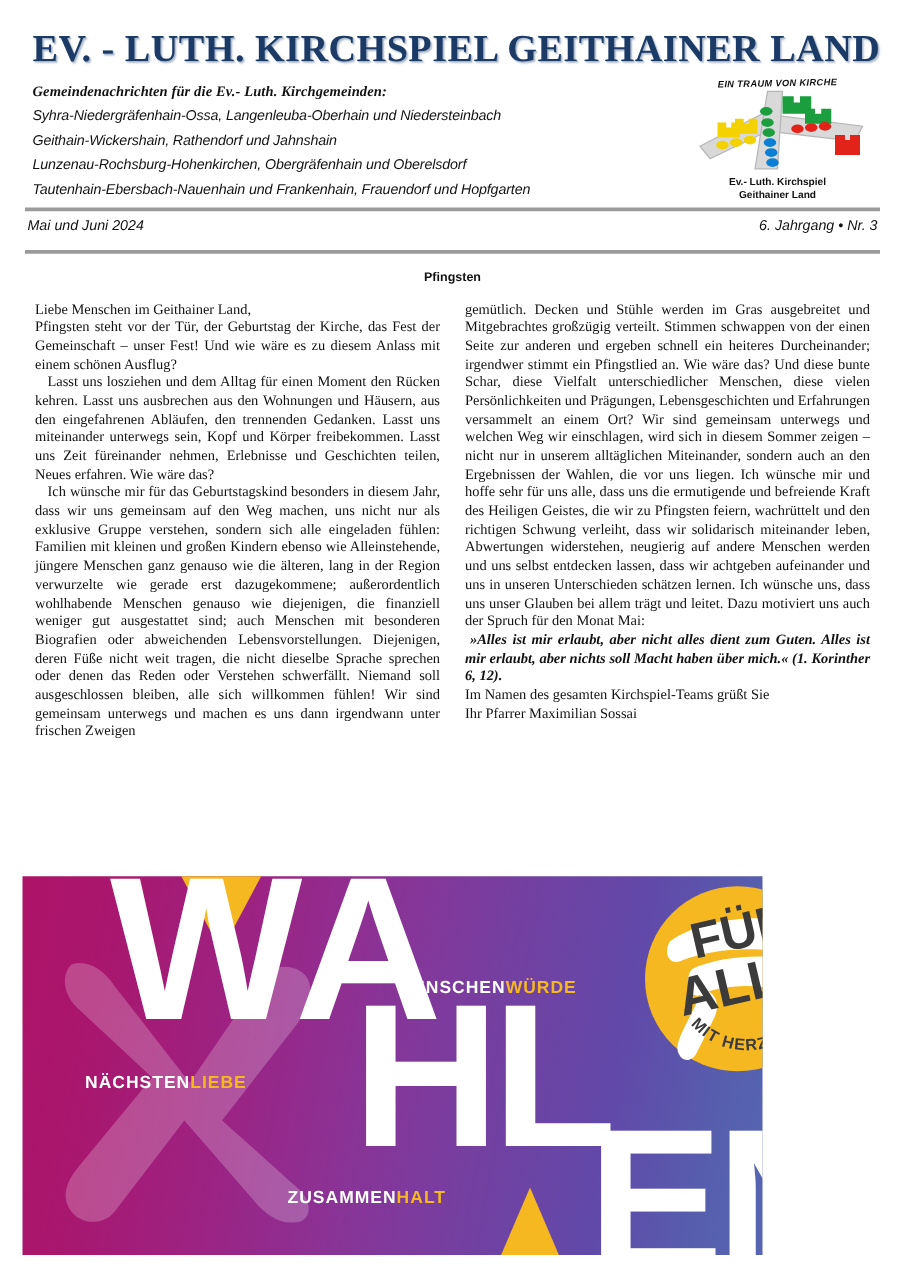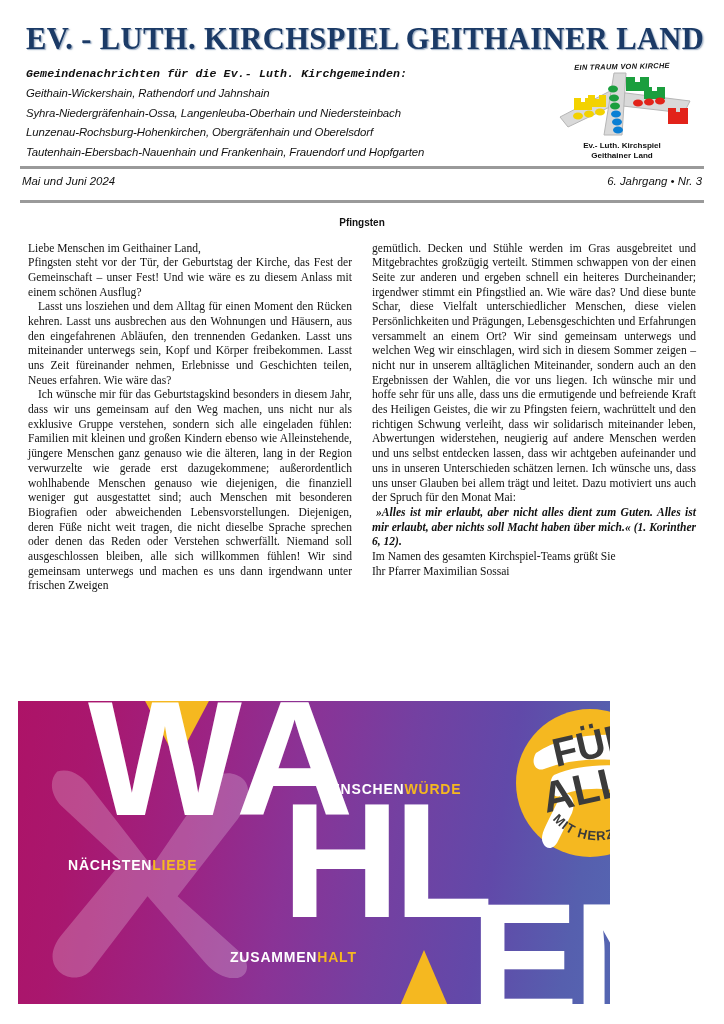--- a/index.html
+++ b/index.html
@@ -29,21 +29,21 @@
     color:#1b3a66;
     text-shadow:0.8px 0.8px 0 #a9b9cd, 1.4px 1.4px 1.5px rgba(120,140,165,.55);
     white-space:nowrap;
     margin:0 0 0 8px;
   }
   .sub-block{
     margin:10px 0 0 8px;
     width:520px;
   }
   .sub-lead{
-    font-family:Liberation Mono, monospace;
+    font-family:Liberation Serif, serif;
     font-style:italic;
     font-weight:bold;
     font-size:11.6px;
     color:#111;
     margin-bottom:7px;
     letter-spacing:.1px;
   }
   .sub-line{
     font-family:"Liberation Sans", sans-serif;
     font-style:italic;
@@ -211,22 +211,22 @@
 <body>
 
 <div class="page" data-name="newsletter-page">
 
   <div class="masthead" data-name="masthead">
 
     <h1 class="paper-title" data-name="page-title">EV. - LUTH. KIRCHSPIEL GEITHAINER LAND</h1>
 
     <div class="sub-block" data-name="parish-list">
       <div class="sub-lead" data-name="parish-list-lead">Gemeindenachrichten für die Ev.- Luth. Kirchgemeinden:</div>
+      <div class="sub-line" data-name="parish-line">Syhra-Niedergräfenhain-Ossa, Langenleuba-Oberhain und Niedersteinbach</div>
       <div class="sub-line" data-name="parish-line">Geithain-Wickershain, Rathendorf und Jahnshain</div>
-      <div class="sub-line" data-name="parish-line">Syhra-Niedergräfenhain-Ossa, Langenleuba-Oberhain und Niedersteinbach</div>
       <div class="sub-line" data-name="parish-line">Lunzenau-Rochsburg-Hohenkirchen, Obergräfenhain und Oberelsdorf</div>
       <div class="sub-line" data-name="parish-line">Tautenhain-Ebersbach-Nauenhain und Frankenhain, Frauendorf und Hopfgarten</div>
     </div>
 
     <div class="logo" data-name="parish-logo">
       <div class="logo-tag" data-name="logo-tagline">EIN TRAUM VON KIRCHE</div>
 
       <svg class="logo-art" viewBox="0 0 140 66" data-name="crossroads-icon">
         <g fill="#d9d9d9" stroke="#b6b6b6" stroke-width="1">
           <polygon points="8,46 58,20 138,30 132,42 62,34 16,56"></polygon>

